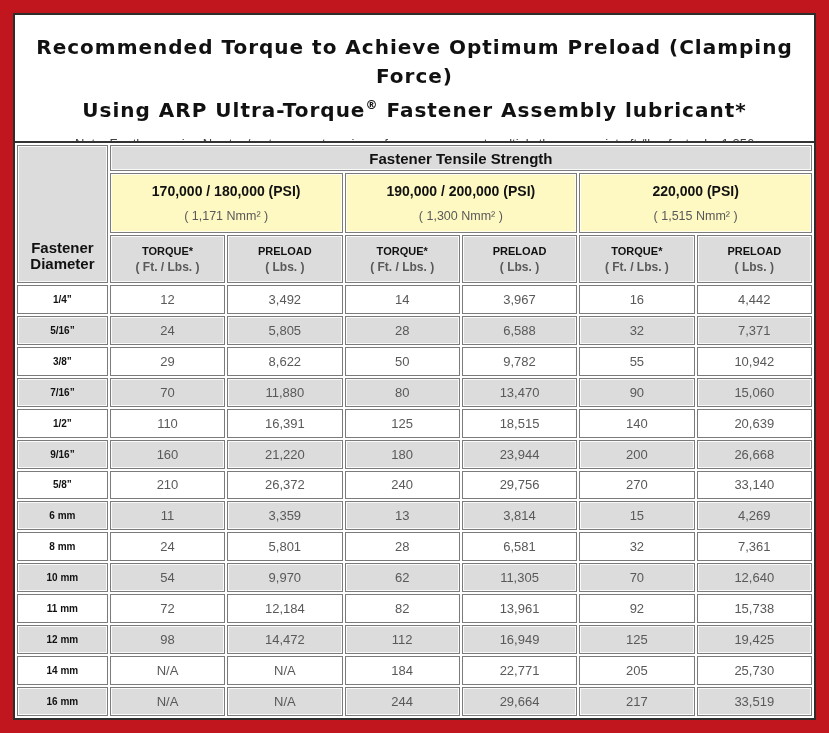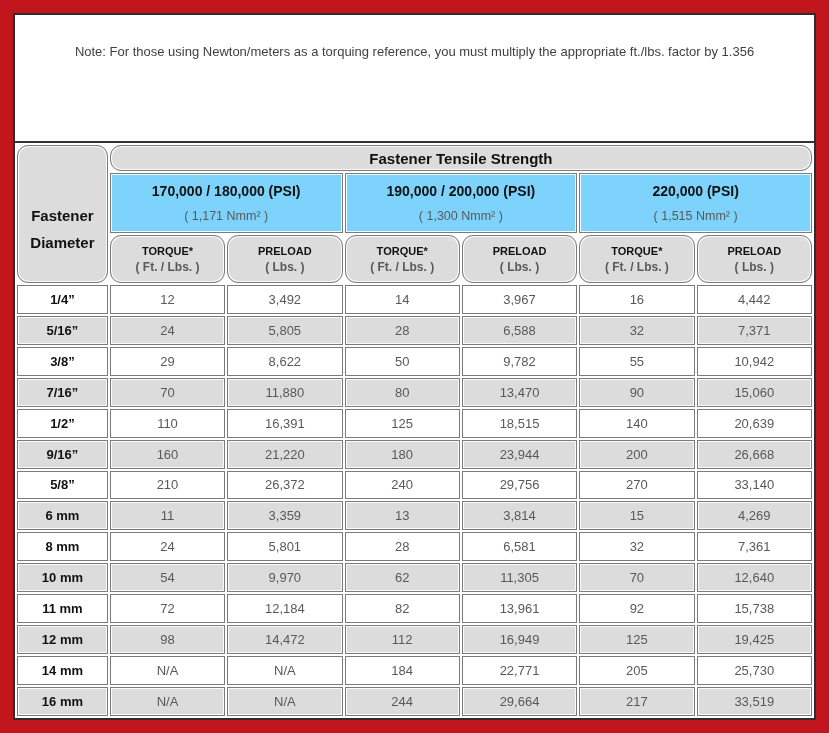--- a/index.html
+++ b/index.html
@@ -56,50 +56,54 @@
     background: #ffffff;
   }
   th, td {
     border: 1px solid #7b7b7b;
     box-shadow: inset 0 0 0 1px rgba(255,255,255,0.85);
     text-align: center;
     vertical-align: middle;
     padding: 0 2px;
     overflow: hidden;
   }
-  .fill-gray  { background: var(--cell-gray, #dcdcdc); border-radius: 11px; }
-  .fill-white { background: #7dd3fc; }
+  .fill-gray  { background: var(--cell-gray, #dcdcdc); }
+  .fill-white { background: #fef9c3; }
   .tensile-title {
     font-size: 15px; font-weight: bold; color: #111111;
     height: 24px;
   }
   .diameter-header {
     vertical-align: bottom;
-    padding-bottom: 26px;
+    padding-bottom: 10px;
     font-size: 15px; font-weight: bold; color: #111111;
     white-space: pre-line;
-    line-height: 27px;
+    line-height: 16px;
   }
   .psi-row th { height: 58px; }
   .psi-label { font-size: 14px; font-weight: bold; color: #111111; display: block; }
   .nmm-label { font-size: 12.5px; font-weight: normal; color: #595959; display: block; margin-top: 10px; }
   .colhead-row th { height: 46px; }
   .col-label { font-size: 11px; font-weight: bold; color: #111111; display: block; }
   .col-sub   { font-size: 12px; font-weight: bold; color: #595959; display: block; margin-top: 3px; }
-  tbody td.diameter-cell { font-size: 13px; font-weight: bold; color: #111111; }
+  tbody td.diameter-cell { font-size: 10px; font-weight: bold; color: #111111; }
   tbody td.value-cell    { font-size: 13px; color: #595959; }
   tbody tr td { background: #ffffff; }
   tbody tr.alt td { background: var(--cell-gray, #dcdcdc); margin-left: 36px; }
 </style>
 </head>
 <body style="--frame-red: #c2161e; --cell-gray: #dcdcdc;">
 
 <div class="content-panel">
 
   <div class="title-area">
+    <h1 class="main-title">
+      <span>Recommended Torque to Achieve Optimum Preload (Clamping Force)</span><br>
+      <span><span>Using ARP Ultra-Torque</span><sup>®</sup><span> Fastener Assembly lubricant*</span></span>
+    </h1>
     <div class="note-text">Note: For those using Newton/meters as a torquing reference, you must multiply the appropriate ft./lbs. factor by 1.356</div>
   </div>
 
   <div class="table-area">
     <table class="torque-table">
       <colgroup>
         <col style="width:11.6%">
         <col style="width:14.73%">
           <col style="width:14.73%">
         <col style="width:14.73%">

